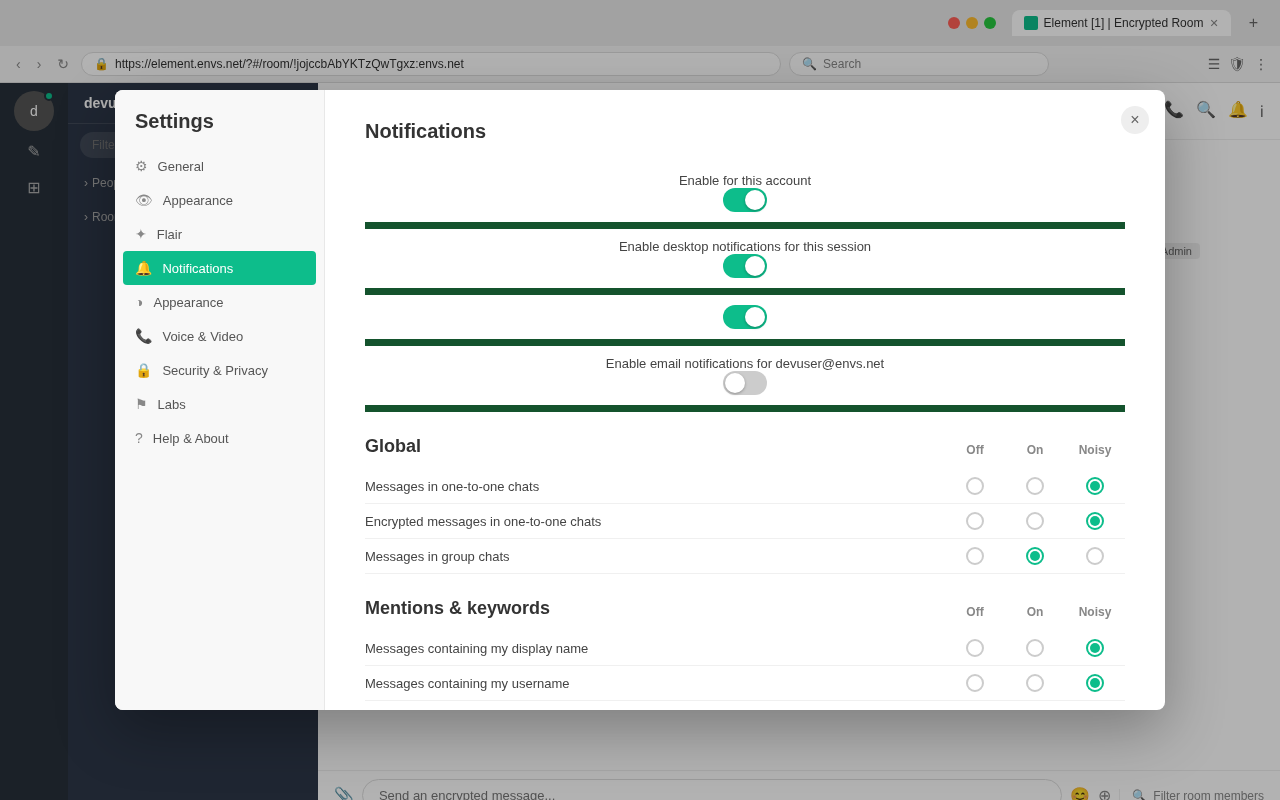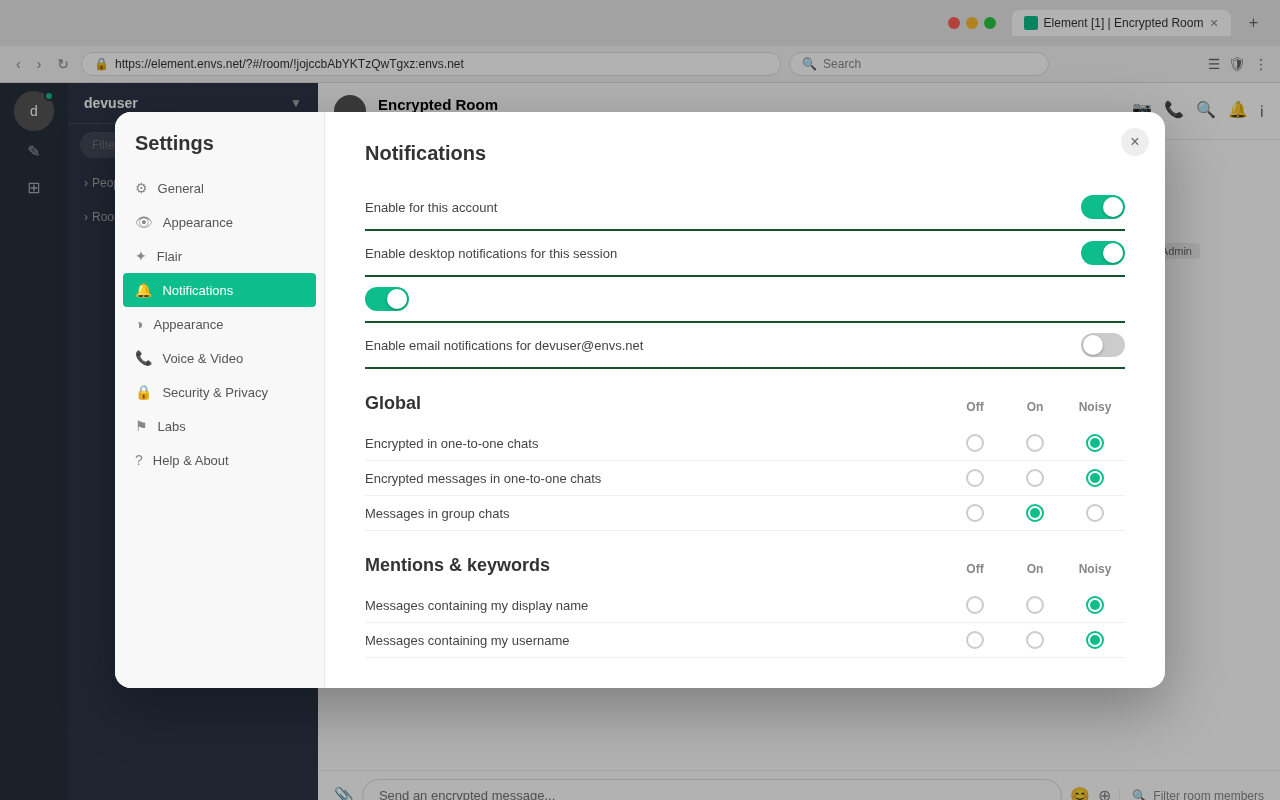--- a/index.html
+++ b/index.html
@@ -44,33 +44,33 @@
     .chat-header { padding: 12px 16px; border-bottom: 1px solid #eee; display: flex; align-items: center; gap: 12px; background: white; }
     .room-avatar { width: 32px; height: 32px; background: #555; border-radius: 50%; }
     .room-title { font-size: 15px; font-weight: 600; }
     .room-subtitle { font-size: 12px; color: #888; }
     .chat-header-icons { margin-left: auto; display: flex; gap: 12px; color: #666; }
     .chat-messages { flex: 1; background: white; }
     .admin-badge { padding: 2px 8px; background: #eee; border-radius: 4px; font-size: 11px; color: #666; position: absolute; right: 80px; top: 160px; }
 
     
     .modal-overlay { position: absolute; top: 0; left: 0; width: 100%; height: 100%; background: rgba(0,0,0,0.3); display: flex; align-items: center; justify-content: center; z-index: 100; }
-    .modal { background: white; border-radius: 16px; width: 1050px; max-height: 620px; display: flex; overflow: hidden; box-shadow: 0 20px 60px rgba(0,0,0,0.3); position: relative; }
+    .modal { background: white; border-radius: 8px; width: 1050px; max-height: 620px; display: flex; overflow: hidden; box-shadow: 0 20px 60px rgba(0,0,0,0.3); position: relative; }
     .modal-sidebar { width: 210px; background: #f8f8f8; padding: 20px 0; flex-shrink: 0; border-right: 1px solid #e8e8e8; }
     .modal-title { font-size: 20px; font-weight: 700; padding: 0 20px 16px; color: #333; }
     .modal-nav-item { display: flex; align-items: center; gap: 10px; padding: 9px 20px; font-size: 13px; color: #555; cursor: pointer; }
     .modal-nav-item.active { background: #0dbd8b; color: white; border-radius: 4px; margin: 0 8px; padding: 9px 12px; }
     .modal-nav-item.active .nav-icon { color: white; }
     .nav-icon { font-size: 14px; color: #888; }
     .modal-content { flex: 1; padding: 30px 40px; overflow-y: auto; }
     .modal-close { position: absolute; top: 16px; right: 16px; width: 28px; height: 28px; border-radius: 50%; background: #eee; display: flex; align-items: center; justify-content: center; cursor: pointer; font-size: 16px; color: #666; }
 
     
     .section-title { font-size: 20px; font-weight: 700; color: #333; margin-bottom: 20px; }
-    .setting-row { display: flex; align-items: center; padding: 10px 0; border-bottom: 2px solid #14532d; }
+    .setting-row { display: flex; align-items: center; padding: 10px 0; border-bottom: 7px solid #14532d; flex-direction: column; }
     .setting-label { flex: 1; font-size: 13px; color: #444; }
     .toggle { width: 44px; height: 24px; border-radius: 12px; position: relative; cursor: pointer; flex-shrink: 0; }
     .toggle.on { background: #0dbd8b; }
     .toggle.off { background: #ccc; }
     .toggle-knob { width: 20px; height: 20px; background: white; border-radius: 50%; position: absolute; top: 2px; transition: left 0.2s; box-shadow: 0 1px 3px rgba(0,0,0,0.3); }
     .toggle.on .toggle-knob { left: 22px; }
     .toggle.off .toggle-knob { left: 2px; }
 
     
     .global-section { margin-top: 24px; }
@@ -260,21 +260,21 @@
       </div>
 
       <div class="global-section">
         <div class="global-header">
           <div class="global-title">Global</div>
           <div class="col-header">Off</div>
           <div class="col-header">On</div>
           <div class="col-header">Noisy</div>
         </div>
         <div class="global-row">
-          <div class="global-label">Encrypted in one-to-one chats</div>
+          <div class="global-label">Messages in one-to-one chats</div>
           <div class="radio-col">
               <div class="radio-btn"></div>
             </div>
           <div class="radio-col">
               <div class="radio-btn"></div>
             </div>
           <div class="radio-col">
               <div class="radio-btn selected">
                 <div class="radio-inner"></div>
               </div>

